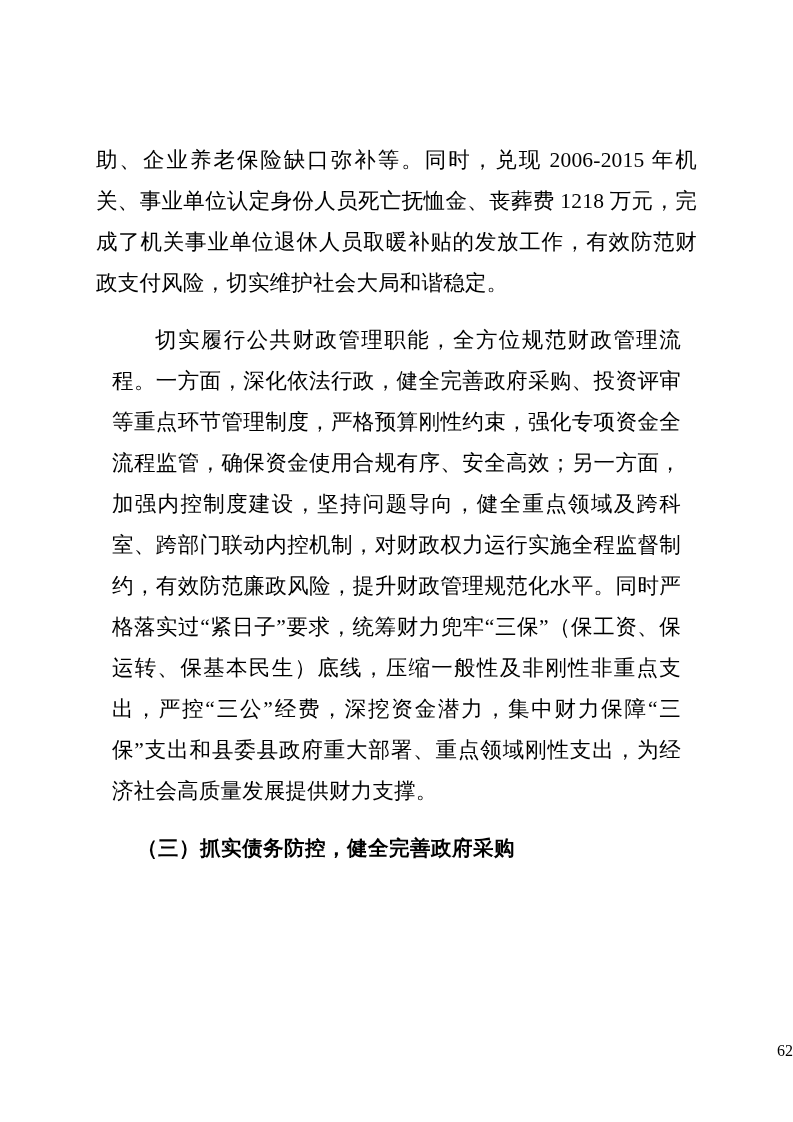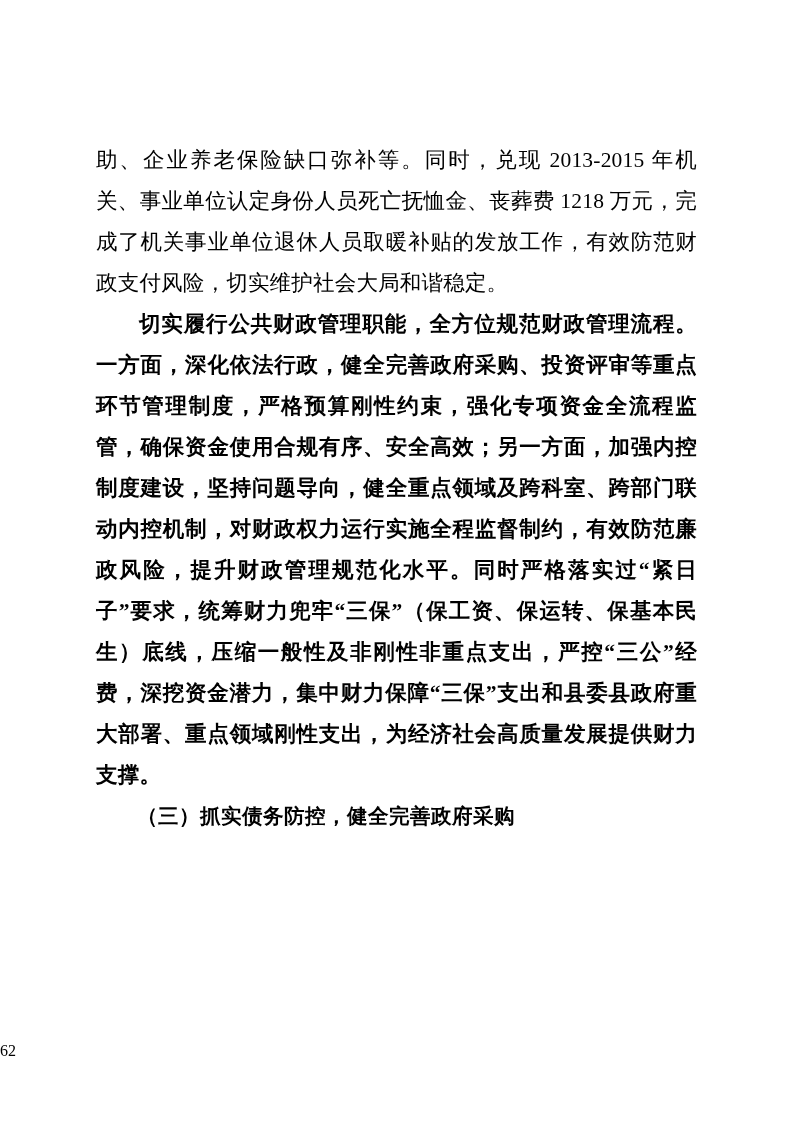--- a/index.html
+++ b/index.html
@@ -27,47 +27,46 @@
     line-height: 41px;
     text-align: justify;
     text-justify: inter-ideograph;
     letter-spacing: 0.2px;
   }
   .para {
     margin: 0;
     text-indent: 0;
   }
   .para-indent {
-    margin: 0;
+    margin: 16px;
     text-indent: 2em;
-    font-weight: bold;
   }
   .heading {
     margin: 0;
     text-indent: 2em;
     font-family: "DejaVu Sans", "Liberation Sans", sans-serif;
     font-weight: bold;
     font-size: 20.5px;
     line-height: 41px;
     letter-spacing: 0.5px;
   }
   .page-number {
     position: absolute;
     left: 0;
     right: 0;
     bottom: 62px;
-    text-align: left;
+    text-align: right;
     font-size: 16px;
     font-family: "Liberation Serif", "DejaVu Serif", serif;
     color: #000000;
   }
 </style>
 </head>
 <body>
 
 <div class="page">
   <div class="doc-body">
-    <p class="para">助、企业养老保险缺口弥补等。同时，兑现 2013-2015 年机关、事业单位认定身份人员死亡抚恤金、丧葬费 1218 万元，完成了机关事业单位退休人员取暖补贴的发放工作，有效防范财政支付风险，切实维护社会大局和谐稳定。</p>
+    <p class="para">助、企业养老保险缺口弥补等。同时，兑现 2006-2015 年机关、事业单位认定身份人员死亡抚恤金、丧葬费 1218 万元，完成了机关事业单位退休人员取暖补贴的发放工作，有效防范财政支付风险，切实维护社会大局和谐稳定。</p>
     <p class="para-indent">切实履行公共财政管理职能，全方位规范财政管理流程。一方面，深化依法行政，健全完善政府采购、投资评审等重点环节管理制度，严格预算刚性约束，强化专项资金全流程监管，确保资金使用合规有序、安全高效；另一方面，加强内控制度建设，坚持问题导向，健全重点领域及跨科室、跨部门联动内控机制，对财政权力运行实施全程监督制约，有效防范廉政风险，提升财政管理规范化水平。同时严格落实过“紧日子”要求，统筹财力兜牢“三保”（保工资、保运转、保基本民生）底线，压缩一般性及非刚性非重点支出，严控“三公”经费，深挖资金潜力，集中财力保障“三保”支出和县委县政府重大部署、重点领域刚性支出，为经济社会高质量发展提供财力支撑。</p>
     <p class="heading">（三）抓实债务防控，健全完善政府采购</p>
   </div>
   <div class="page-number">62</div>
 </div>
 
 </body></html>

